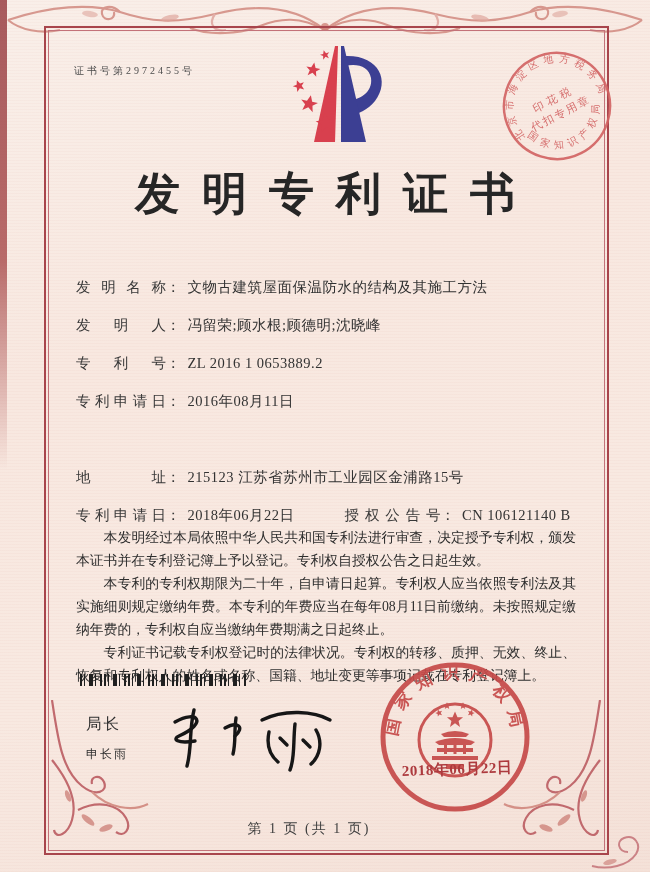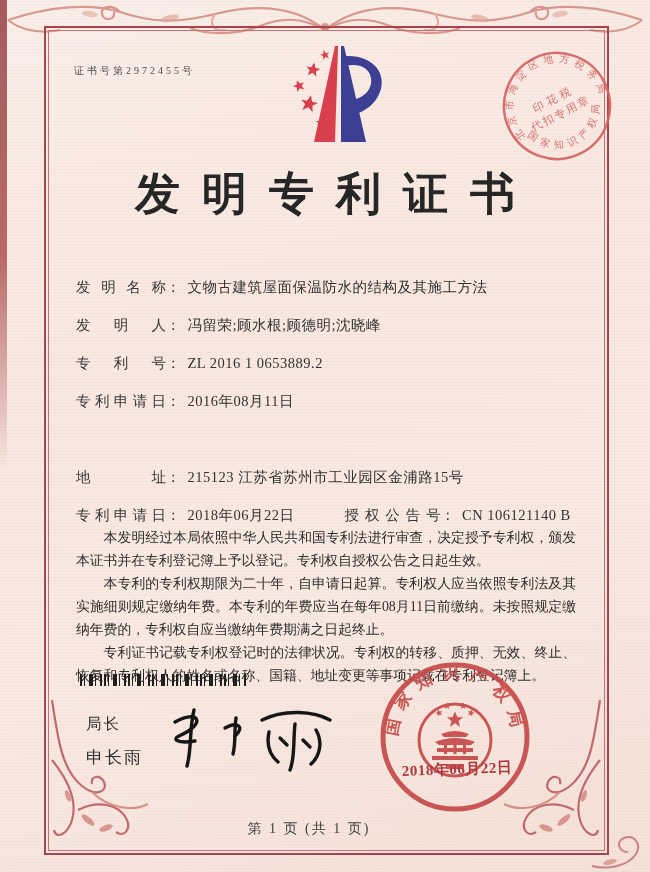--- a/index.html
+++ b/index.html
@@ -58,21 +58,21 @@
   .barcode{
     position:absolute;left:80px;top:674px;width:166px;height:12px;
     background:repeating-linear-gradient(90deg,
       #202020 0 2px, transparent 2px 4px,
       #202020 4px 5px, transparent 5px 9px,
       #202020 9px 13px, transparent 13px 15px,
       #202020 15px 16px, transparent 16px 20px,
       #202020 20px 22px, transparent 22px 24px);
   }
   .sig-title{position:absolute;left:86px;top:714px;font-size:15.5px;color:#2f2f2f;letter-spacing:2px;}
-  .sig-name{position:absolute;left:86px;top:746px;font-size:17px;color:#2f2f2f;letter-spacing:2px;}
+  .sig-name{position:absolute;left:86px;top:746px;font-size:12px;color:#2f2f2f;letter-spacing:2px;}
   .signature{position:absolute;left:162px;top:696px;}
   .office-seal{position:absolute;left:374px;top:656px;opacity:.92;}
   .seal-date{
     position:absolute;left:372px;top:760px;width:170px;text-align:center;
     font-size:15px;font-weight:600;color:#ad3a3e;letter-spacing:.5px;
     transform:rotate(-2deg);
   }
   .page-footer{
     position:absolute;left:0;right:0;top:820px;text-align:center;
     transform:translateX(-16px);

